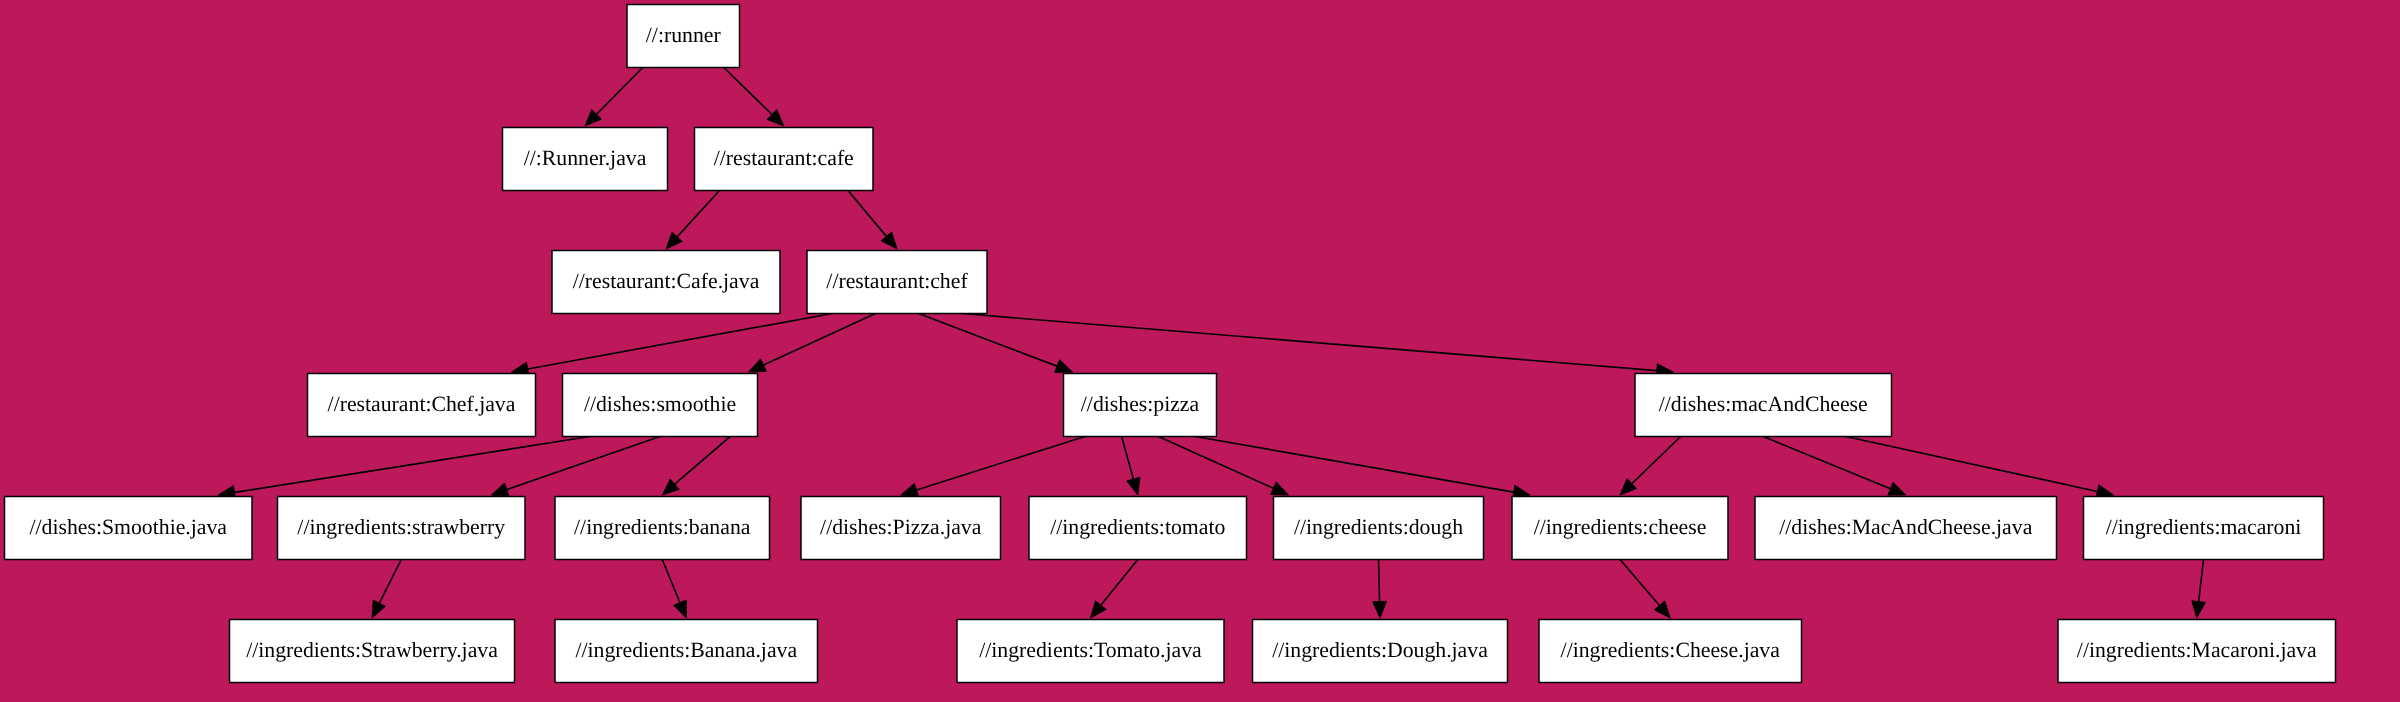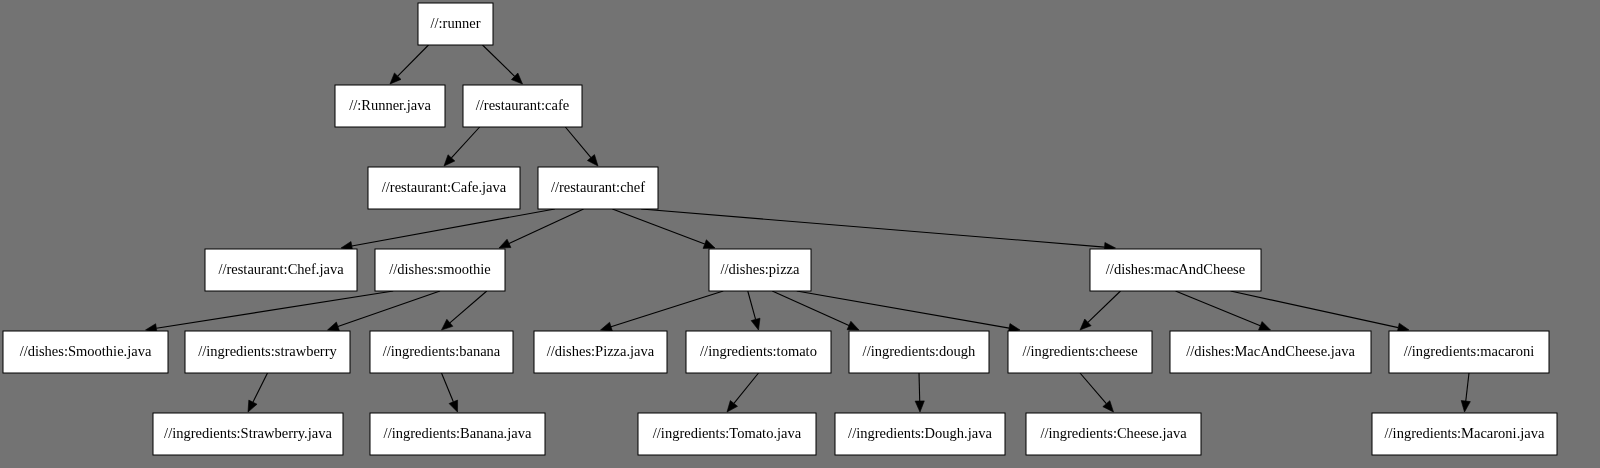--- a/index.html
+++ b/index.html
@@ -4,21 +4,21 @@
 <style>
   html, body {
     margin: 0;
     padding: 0;
     background: #ffffff;
   }
   #graph-root {
     position: relative;
     width: 1600px;
     height: 468px;
-    background: #737373;
+    background: #be185d;
     font-family: "Liberation Serif", "DejaVu Serif", serif;
     overflow: hidden;
   }
   #graph-svg {
     position: absolute;
     top: 0;
     left: 0;
     width: 1600px;
     height: 468px;
   }

